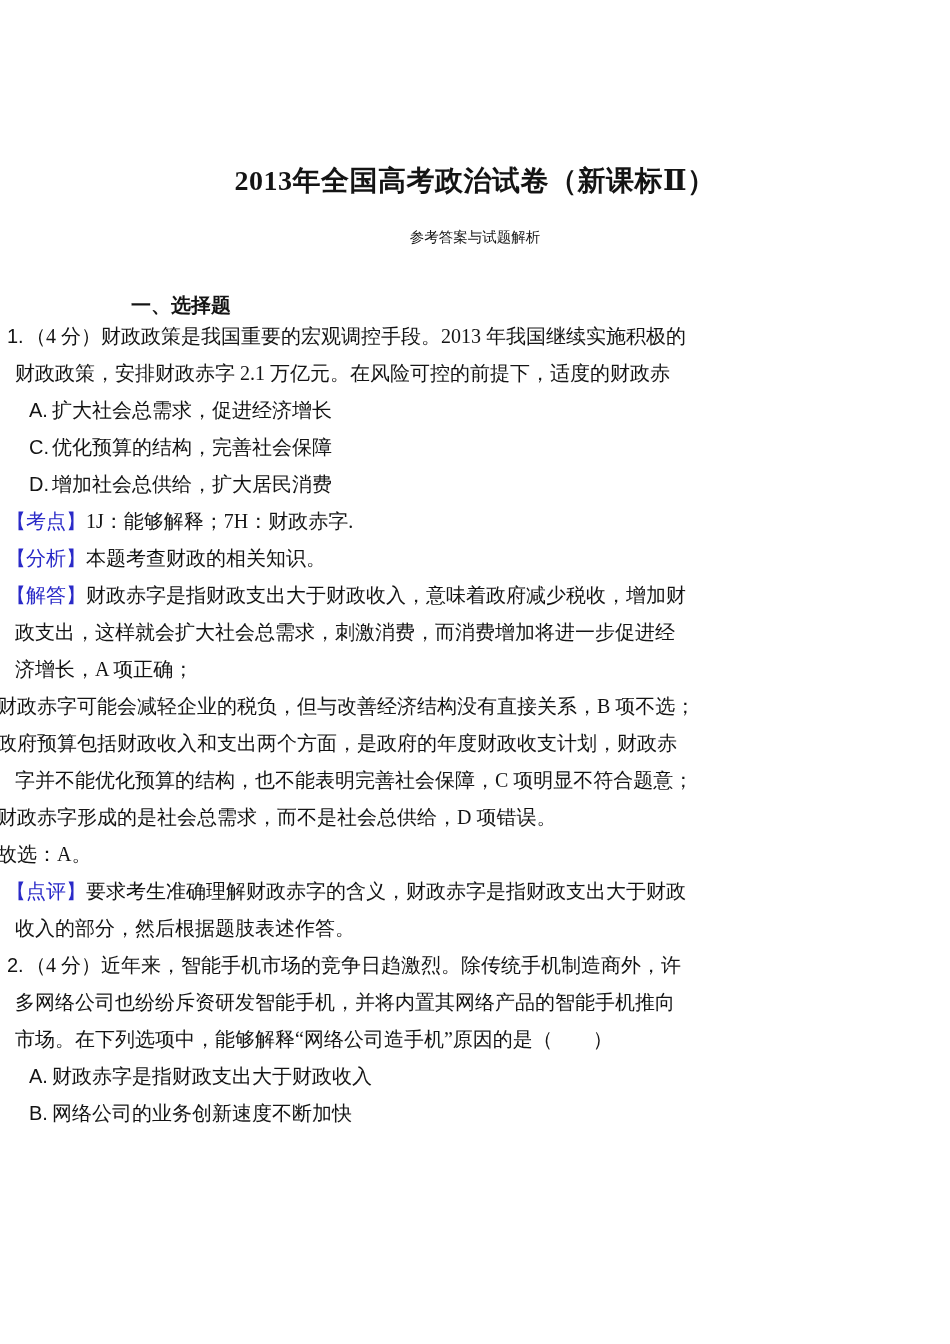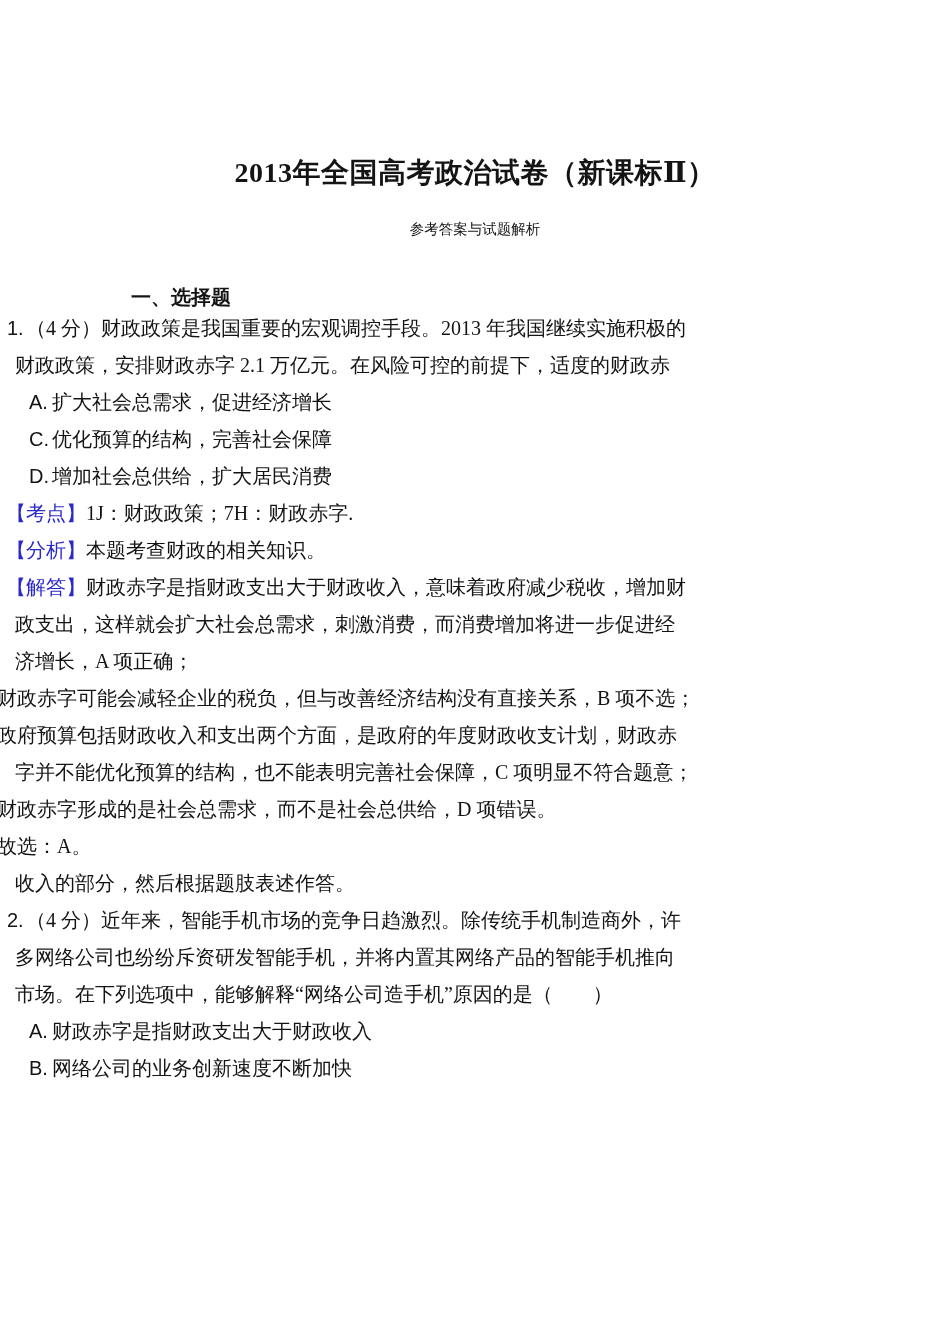--- a/index.html
+++ b/index.html
@@ -1,20 +1,20 @@
 <!DOCTYPE html>
 <html><head>
 <meta charset="utf-8">
 <style>
   html, body { margin: 0; padding: 0; background: #ffffff; }
   .page {
     position: relative;
     width: 950px;
     height: 1140px;
-    margin: 0 auto;
+    margin: 8px auto;
     background: #ffffff;
     color: #141414;
     font-family: "Liberation Serif", "DejaVu Serif", serif;
     overflow: hidden;
   }
   .doc-title {
     padding-top: 158px;
     text-align: center;
     font-size: 28px;
     line-height: 30px;
@@ -82,32 +82,33 @@
 
   <div class="doc-body">
 
     <div class="ln ml-num"><span class="qnum">1.</span><span>（4 分）财政政策是我国重要的宏观调控手段。2013 年我国继续实施积极的</span></div>
     <div class="ln ml-wrap">财政政策，安排财政赤字 2.1 万亿元。在风险可控的前提下，适度的财政赤</div>
 
     <div class="ln ml-opt"><span class="opt-label">A.</span><span>扩大社会总需求，促进经济增长</span></div>
     <div class="ln ml-opt"><span class="opt-label">C.</span><span>优化预算的结构，完善社会保障</span></div>
     <div class="ln ml-opt"><span class="opt-label">D.</span><span>增加社会总供给，扩大居民消费</span></div>
 
-    <div class="ln ml-label"><span class="tag">【考点】</span><span>1J：财政政策；7H：财政赤字.</span></div>
+    <div class="ln ml-label"><span class="tag">【考点】</span><span>1J：能够解释；7H：财政赤字.</span></div>
     <div class="ln ml-label"><span class="tag">【分析】</span><span>本题考查财政的相关知识。</span></div>
 
     <div class="ln ml-label"><span class="tag">【解答】</span><span>财政赤字是指财政支出大于财政收入，意味着政府减少税收，增加财</span></div>
     <div class="ln ml-wrap">政支出，这样就会扩大社会总需求，刺激消费，而消费增加将进一步促进经</div>
     <div class="ln ml-wrap">济增长，A 项正确；</div>
     <div class="ln ml-flush">财政赤字可能会减轻企业的税负，但与改善经济结构没有直接关系，B 项不选；</div>
     <div class="ln ml-flush">政府预算包括财政收入和支出两个方面，是政府的年度财政收支计划，财政赤</div>
     <div class="ln ml-wrap">字并不能优化预算的结构，也不能表明完善社会保障，C 项明显不符合题意；</div>
     <div class="ln ml-flush">财政赤字形成的是社会总需求，而不是社会总供给，D 项错误。</div>
     <div class="ln ml-flush">故选：A。</div>
 
+    <div class="ln ml-label"><span class="tag">【点评】</span><span>要求考生准确理解财政赤字的含义，财政赤字是指财政支出大于财政</span></div>
     <div class="ln ml-wrap">收入的部分，然后根据题肢表述作答。</div>
 
     <div class="ln ml-num"><span class="qnum">2.</span><span>（4 分）近年来，智能手机市场的竞争日趋激烈。除传统手机制造商外，许</span></div>
     <div class="ln ml-wrap">多网络公司也纷纷斥资研发智能手机，并将内置其网络产品的智能手机推向</div>
     <div class="ln ml-wrap">市场。在下列选项中，能够解释“网络公司造手机”原因的是（　　）</div>
 
     <div class="ln ml-opt"><span class="opt-label">A.</span><span>财政赤字是指财政支出大于财政收入</span></div>
     <div class="ln ml-opt"><span class="opt-label">B.</span><span>网络公司的业务创新速度不断加快</span></div>
 
   </div>

